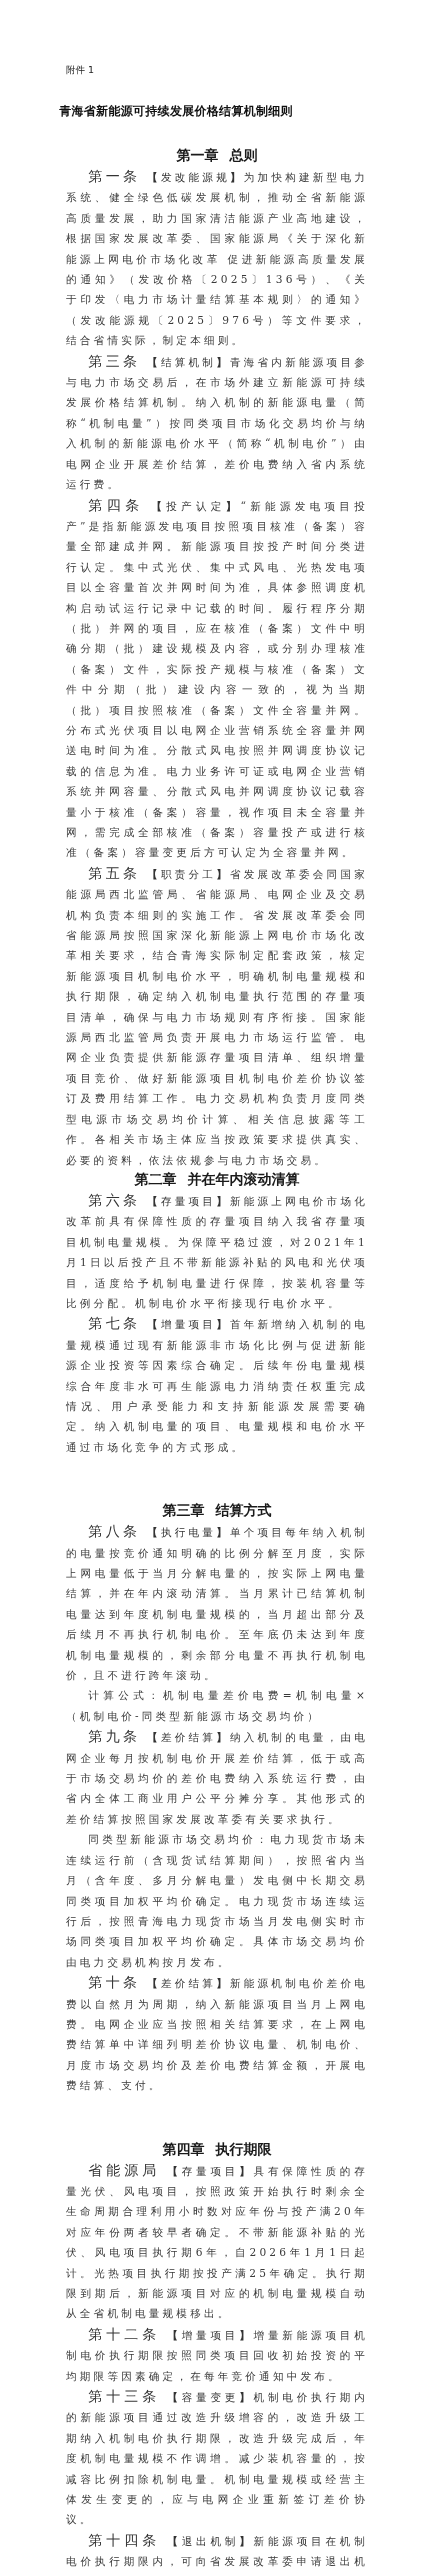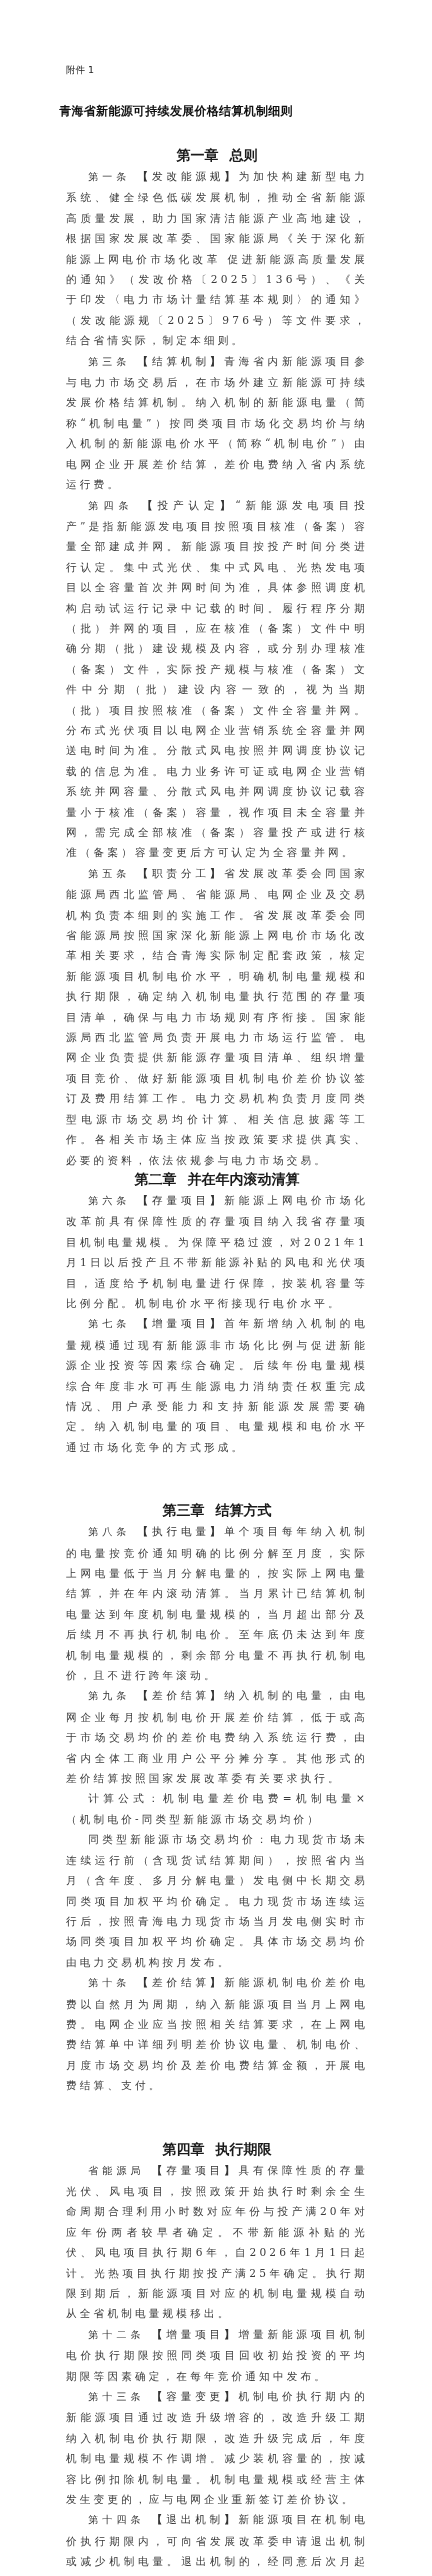--- a/index.html
+++ b/index.html
@@ -63,21 +63,21 @@
   .para {
     margin: 0;
     font-size: 10.6px;
     line-height: 20.4px;
     letter-spacing: 3.2px;
     text-align: justify;
     text-indent: 2.1em;
     color: #3a3a3a;
   }
   .art-no {
-    font-size: 10px;
+    font-size: 14px;
     color: #333;
     letter-spacing: 3.4px;
   }
   .art-key {
     color: #333;
     font-weight: bold;
   }
   .art-key .kw { font-weight: normal; }
 </style>
 </head>
@@ -122,25 +122,25 @@
     </p>
 
     <div class="chapter spaced-top">
       <span>第三章</span><span class="gap"></span><span>结算方式</span>
     </div>
     <p class="para">
       <span class="art-no">第八条</span>
       <span class="art-key">【<span class="kw">执行电量</span>】</span><span>单个项目每年纳入机制的电量按竞价通知明确的比例分解至月度，实际上网电量低于当月分解电量的，按实际上网电量结算，并在年内滚动清算。当月累计已结算机制电量达到年度机制电量规模的，当月超出部分及后续月不再执行机制电价。至年底仍未达到年度机制电量规模的，剩余部分电量不再执行机制电价，且不进行跨年滚动。</span>
     </p>
     <p class="para">
+      <span>计算公式：机制电量差价电费=机制电量×（机制电价-同类型新能源市场交易均价）</span>
+    </p>
+    <p class="para">
       <span class="art-no">第九条</span>
       <span class="art-key">【<span class="kw">差价结算</span>】</span><span>纳入机制的电量，由电网企业每月按机制电价开展差价结算，低于或高于市场交易均价的差价电费纳入系统运行费，由省内全体工商业用户公平分摊分享。其他形式的差价结算按照国家发展改革委有关要求执行。</span>
-    </p>
-    <p class="para">
-      <span>计算公式：机制电量差价电费=机制电量×（机制电价-同类型新能源市场交易均价）</span>
     </p>
     <p class="para">
       <span>同类型新能源市场交易均价：电力现货市场未连续运行前（含现货试结算期间），按照省内当月（含年度、多月分解电量）发电侧中长期交易同类项目加权平均价确定。电力现货市场连续运行后，按照青海电力现货市场当月发电侧实时市场同类项目加权平均价确定。具体市场交易均价由电力交易机构按月发布。</span>
     </p>
     <p class="para">
       <span class="art-no">第十条</span>
       <span class="art-key">【<span class="kw">差价结算</span>】</span><span>新能源机制电价差价电费以自然月为周期，纳入新能源项目当月上网电费。电网企业应当按照相关结算要求，在上网电费结算单中详细列明差价协议电量、机制电价、月度市场交易均价及差价电费结算金额，开展电费结算、支付。</span>
     </p>
 
     <div class="chapter spaced-top">

